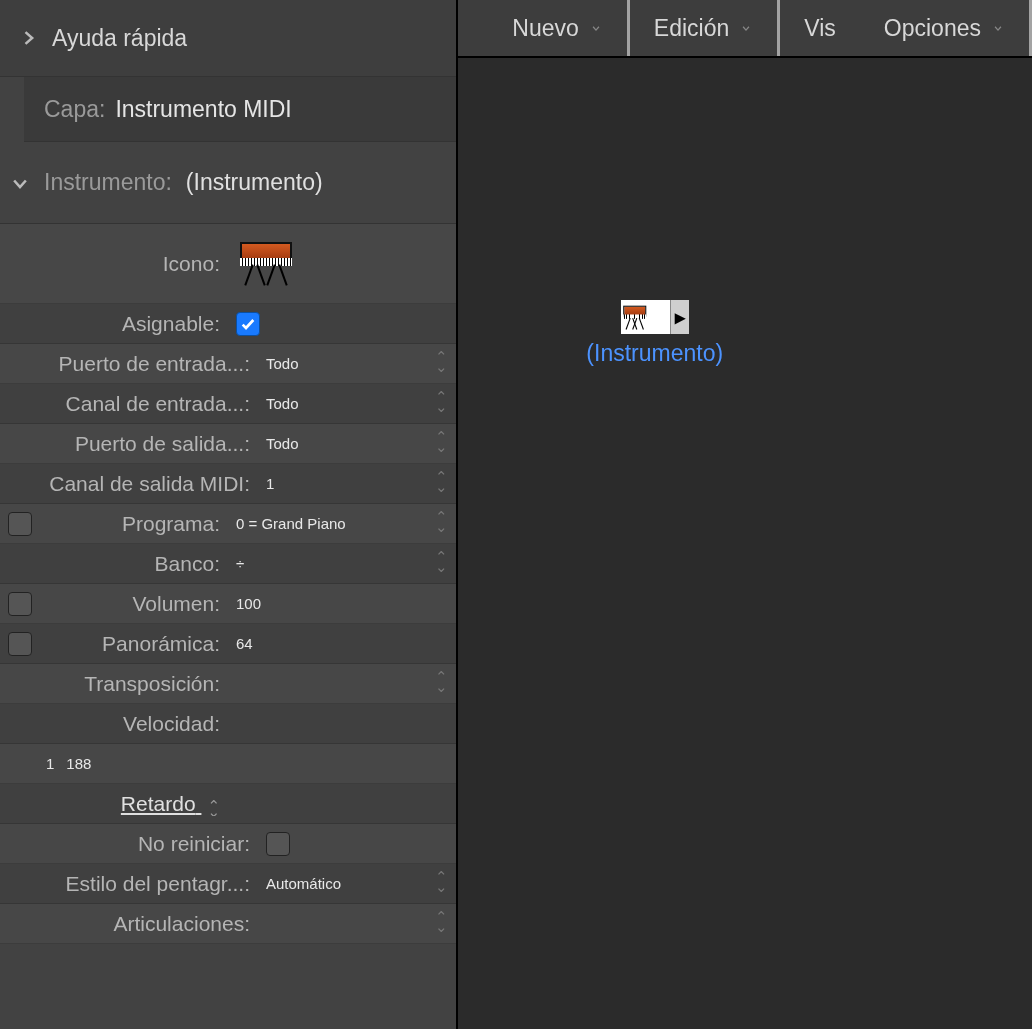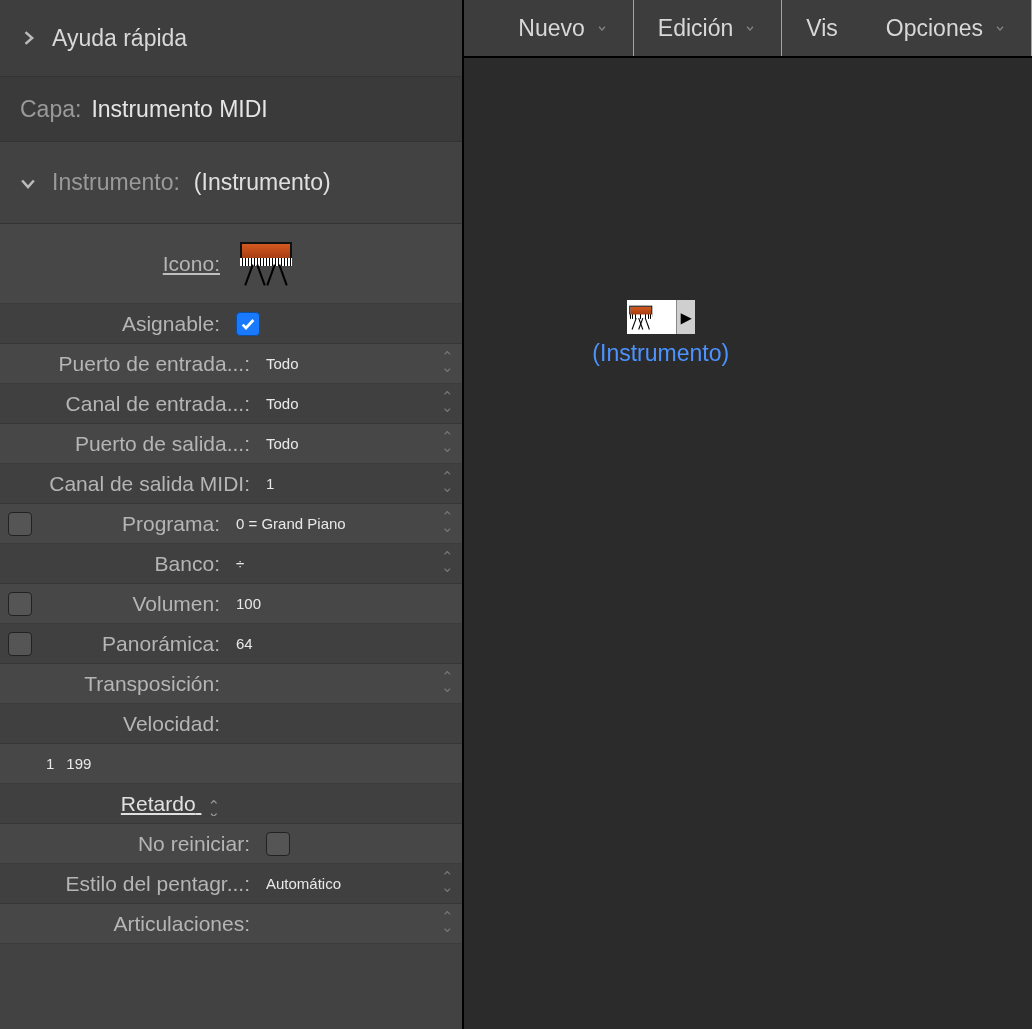--- a/index.html
+++ b/index.html
@@ -37,50 +37,51 @@
     }
     .layer-row {
       display: flex;
       align-items: center;
       gap: 10px;
       padding: 0 20px;
       height: 65px;
       border-bottom: 1px solid #333;
       background: #3a3a3a;
       font-size: 23px;
+      margin-left: 24px;
     }
     .layer-label { color: #9a9a9a; }
     .layer-value { color: #e5e5e5; }
 
     .section-header {
       display: flex;
       align-items: center;
       gap: 14px;
-      padding: 0 18px;
+      padding: 0 10px;
       height: 82px;
       border-bottom: 1px solid #333;
       font-size: 23px;
     }
     .section-label { color: #9a9a9a; }
     .section-value { color: #e0e0e0; }
 
     .props {
       flex: 1;
       overflow-y: hidden;
     }
     .prop-row {
       display: flex;
       align-items: center;
       height: 40px;
       border-bottom: 1px solid rgba(0,0,0,0.15);
       font-size: 21px;
     }
     .prop-row:nth-child(odd) { background: #474747; }
     .prop-row:nth-child(even) { background: #404040; }
-    .prop-row.tall  { height: 80px; text-decoration: underline; }
+    .prop-row.tall  { height: 80px; }
 
     .leading-box {
       width: 36px;
       display: flex;
       justify-content: flex-end;
       padding-right: 4px;
     }
     .check {
       width: 24px;
       height: 24px;
@@ -168,21 +169,21 @@
       background: #3d3d3d;
       border-bottom: 2px solid #000;
       padding-left: 30px;
       overflow: hidden;
     }
     .tb-btn {
       display: flex;
       align-items: center;
       gap: 10px;
       padding: 0 24px;
-      border-right: 1px solid #a3a3a3;
+      border-right: 3px solid #a3a3a3;
       color: #d8d8d8;
       font-size: 23px;
       cursor: pointer;
     }
     .tb-btn svg { stroke: #888; }
 
     .canvas {
       flex: 1;
       position: relative;
       background: #2b2b2b;
@@ -370,21 +371,21 @@
       <div class="prop-label">Velocidad:</div>
       <div class="prop-value"></div>
       <div class="stepper"></div>
     </div>
 
 
     <div class="prop-row">
       <div class="leading-box"></div>
       <div class="prop-value">
         <span>1</span>
-        <span>199</span>
+        <span>188</span>
       </div>
       <div class="stepper"></div>
     </div>
 
     <div class="prop-row">
       <div class="leading-box"></div>
       <div class="prop-label" style="color:#e0e0e0;text-decoration:underline;">
         <span>Retardo</span>
         <span class="small-stepper">
             <span>⌃</span>

